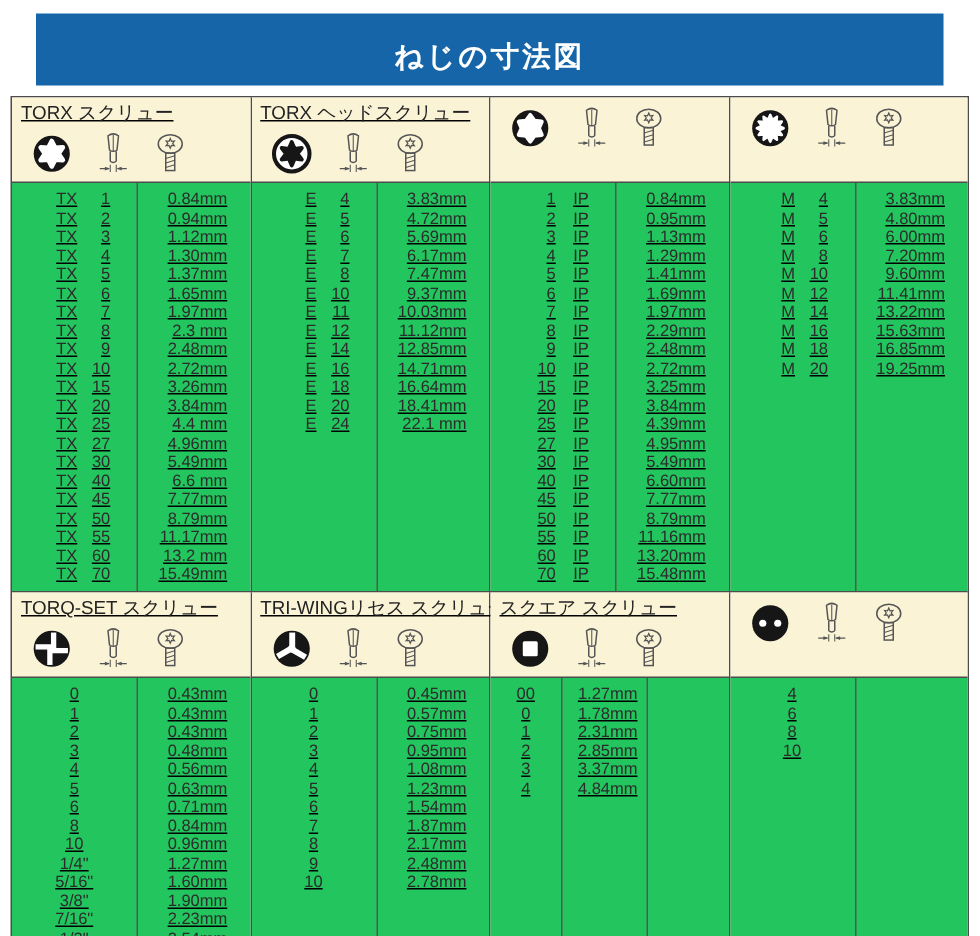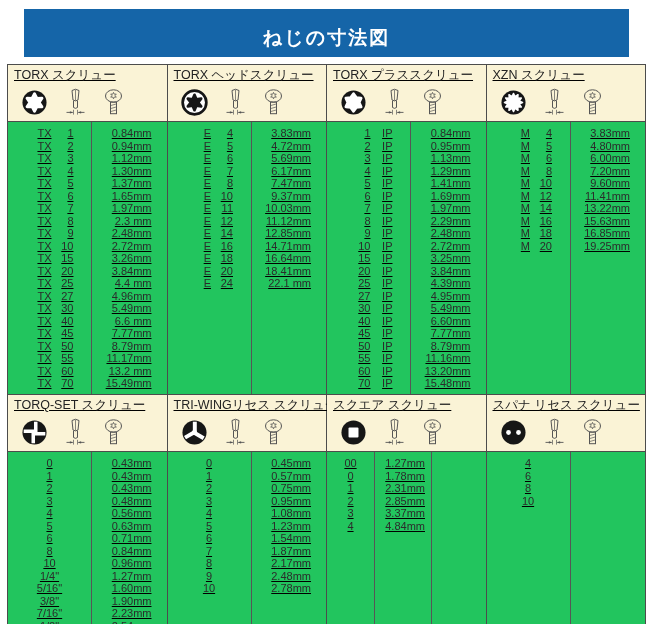--- a/index.html
+++ b/index.html
@@ -179,21 +179,20 @@
               <div class="cell val-cell">12.85mm</div>
               <div class="cell val-cell">14.71mm</div>
               <div class="cell val-cell">16.64mm</div>
               <div class="cell val-cell">18.41mm</div>
               <div class="cell val-cell">22.1 mm</div>
             </div>
           </div>
         </div>
         <div class="section">
           <div class="sec-header">
-            <div class="sec-title">TORX プラススクリュー</div>
             <div class="sec-icons">
               <span>
                 <svg width="27" height="27" viewBox="0 0 26 26">
                   <circle cx="13" cy="13" r="11.6" fill="#161616"></circle>
                   <polygon points="13.00,4.60 15.70,8.32 20.27,8.80 18.40,13.00 20.27,17.20 15.70,17.68 13.00,21.40 10.30,17.68 5.73,17.20 7.60,13.00 5.73,8.80 10.30,8.32" fill="#fff" stroke="#fff" stroke-width="2.8" stroke-linejoin="round"></polygon>
                 </svg>
               </span>
               <span>
                 <svg width="21" height="30" viewBox="0 0 21 30" fill="none" stroke="#555" stroke-width="1">
                   <path d="M7 3.5 Q10.5 1 14 3.5 L13 13 Q10.5 14.8 8 13 Z"></path>
@@ -259,21 +258,20 @@
               <div class="cell val-cell">7.77mm</div>
               <div class="cell val-cell">8.79mm</div>
               <div class="cell val-cell">11.16mm</div>
               <div class="cell val-cell">13.20mm</div>
               <div class="cell val-cell">15.48mm</div>
             </div>
           </div>
         </div>
         <div class="section">
           <div class="sec-header">
-            <div class="sec-title">XZN スクリュー</div>
             <div class="sec-icons">
               <span>
                 <svg width="27" height="27" viewBox="0 0 26 26">
                   <circle cx="13" cy="13" r="11.6" fill="#161616"></circle>
                   <polygon points="13.00,4.40 14.45,7.59 17.30,5.55 16.96,9.04 20.45,8.70 18.41,11.55 21.60,13.00 18.41,14.45 20.45,17.30 16.96,16.96 17.30,20.45 14.45,18.41 13.00,21.60 11.55,18.41 8.70,20.45 9.04,16.96 5.55,17.30 7.59,14.45 4.40,13.00 7.59,11.55 5.55,8.70 9.04,9.04 8.70,5.55 11.55,7.59" fill="#fff" stroke="#fff" stroke-width="1.6" stroke-linejoin="round"></polygon>
                 </svg>
               </span>
               <span>
                 <svg width="21" height="30" viewBox="0 0 21 30" fill="none" stroke="#555" stroke-width="1">
                   <path d="M7 3.5 Q10.5 1 14 3.5 L13 13 Q10.5 14.8 8 13 Z"></path>
@@ -502,21 +500,20 @@
               <div class="cell val-cell">1.78mm</div>
               <div class="cell val-cell">2.31mm</div>
               <div class="cell val-cell">2.85mm</div>
               <div class="cell val-cell">3.37mm</div>
               <div class="cell val-cell">4.84mm</div>
             </div>
           </div>
         </div>
         <div class="section">
           <div class="sec-header">
-            <div class="sec-title">スパナ リセス スクリュー</div>
             <div class="sec-icons">
               <span>
                 <svg width="27" height="27" viewBox="0 0 26 26">
                   <circle cx="13" cy="13" r="11.6" fill="#161616"></circle>
                   <circle cx="8.2" cy="13" r="2.3" fill="#fff"></circle>
                   <circle cx="17.8" cy="13" r="2.3" fill="#fff"></circle>
                 </svg>
               </span>
               <span>
                 <svg width="21" height="30" viewBox="0 0 21 30" fill="none" stroke="#555" stroke-width="1">

